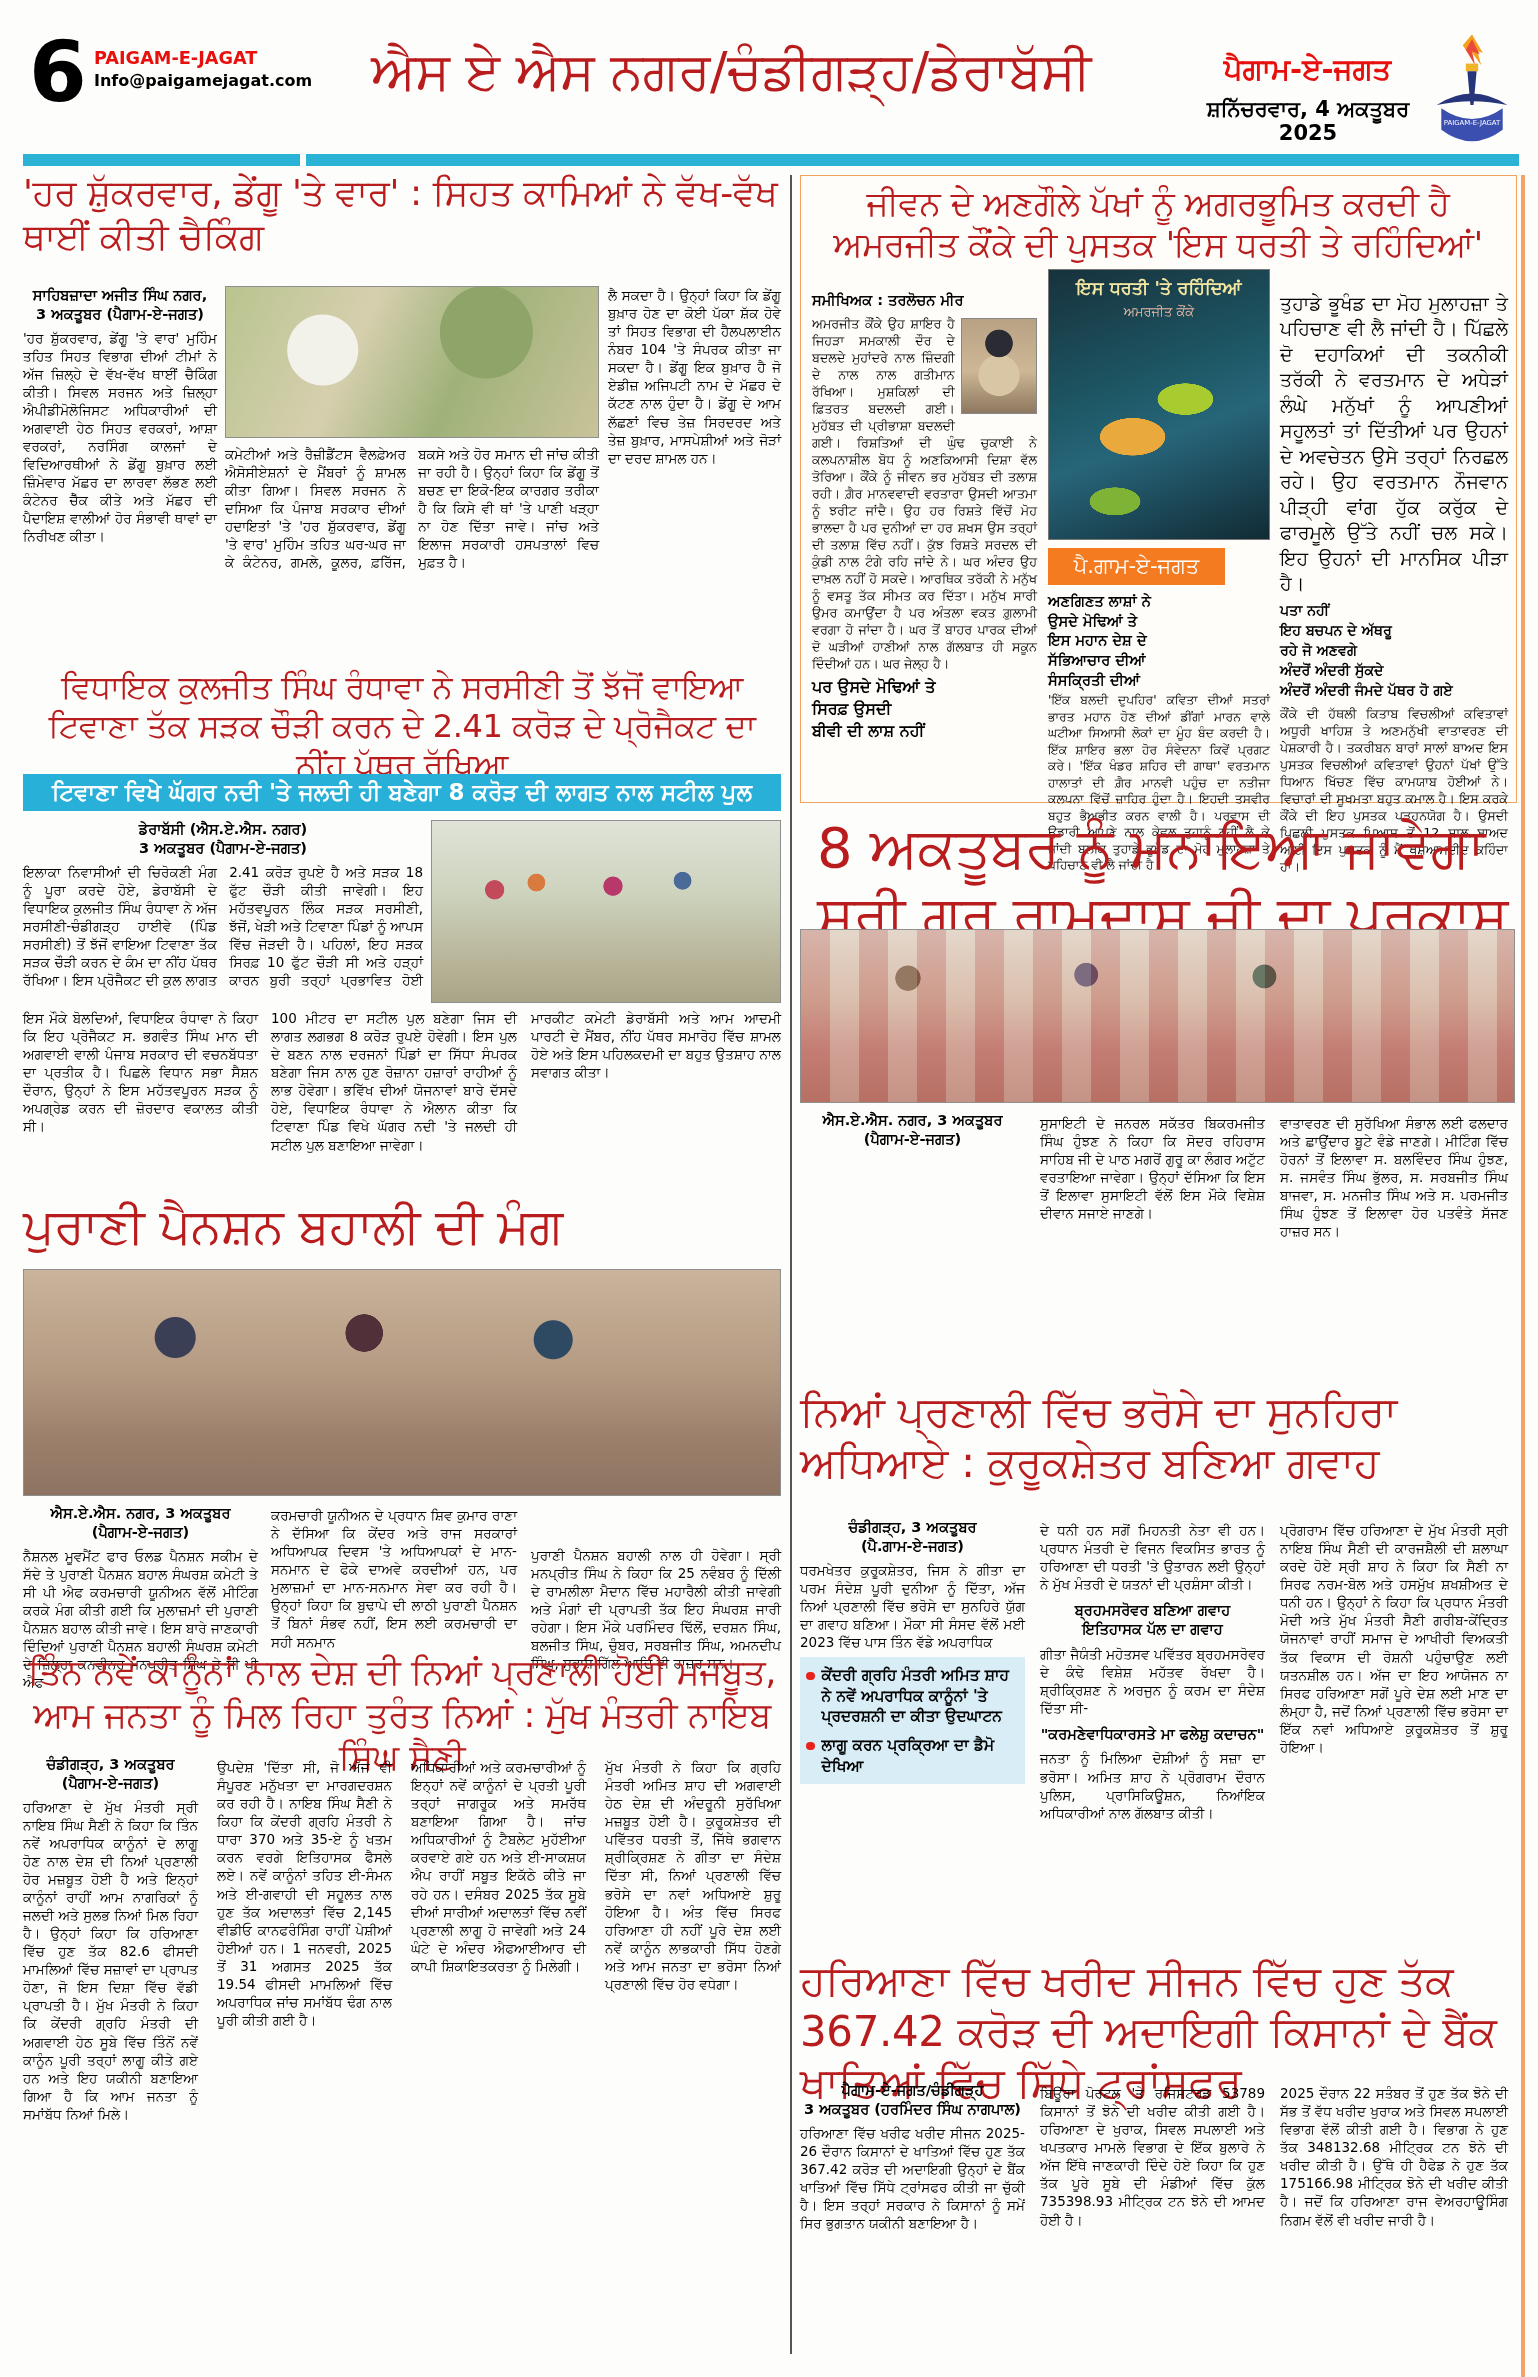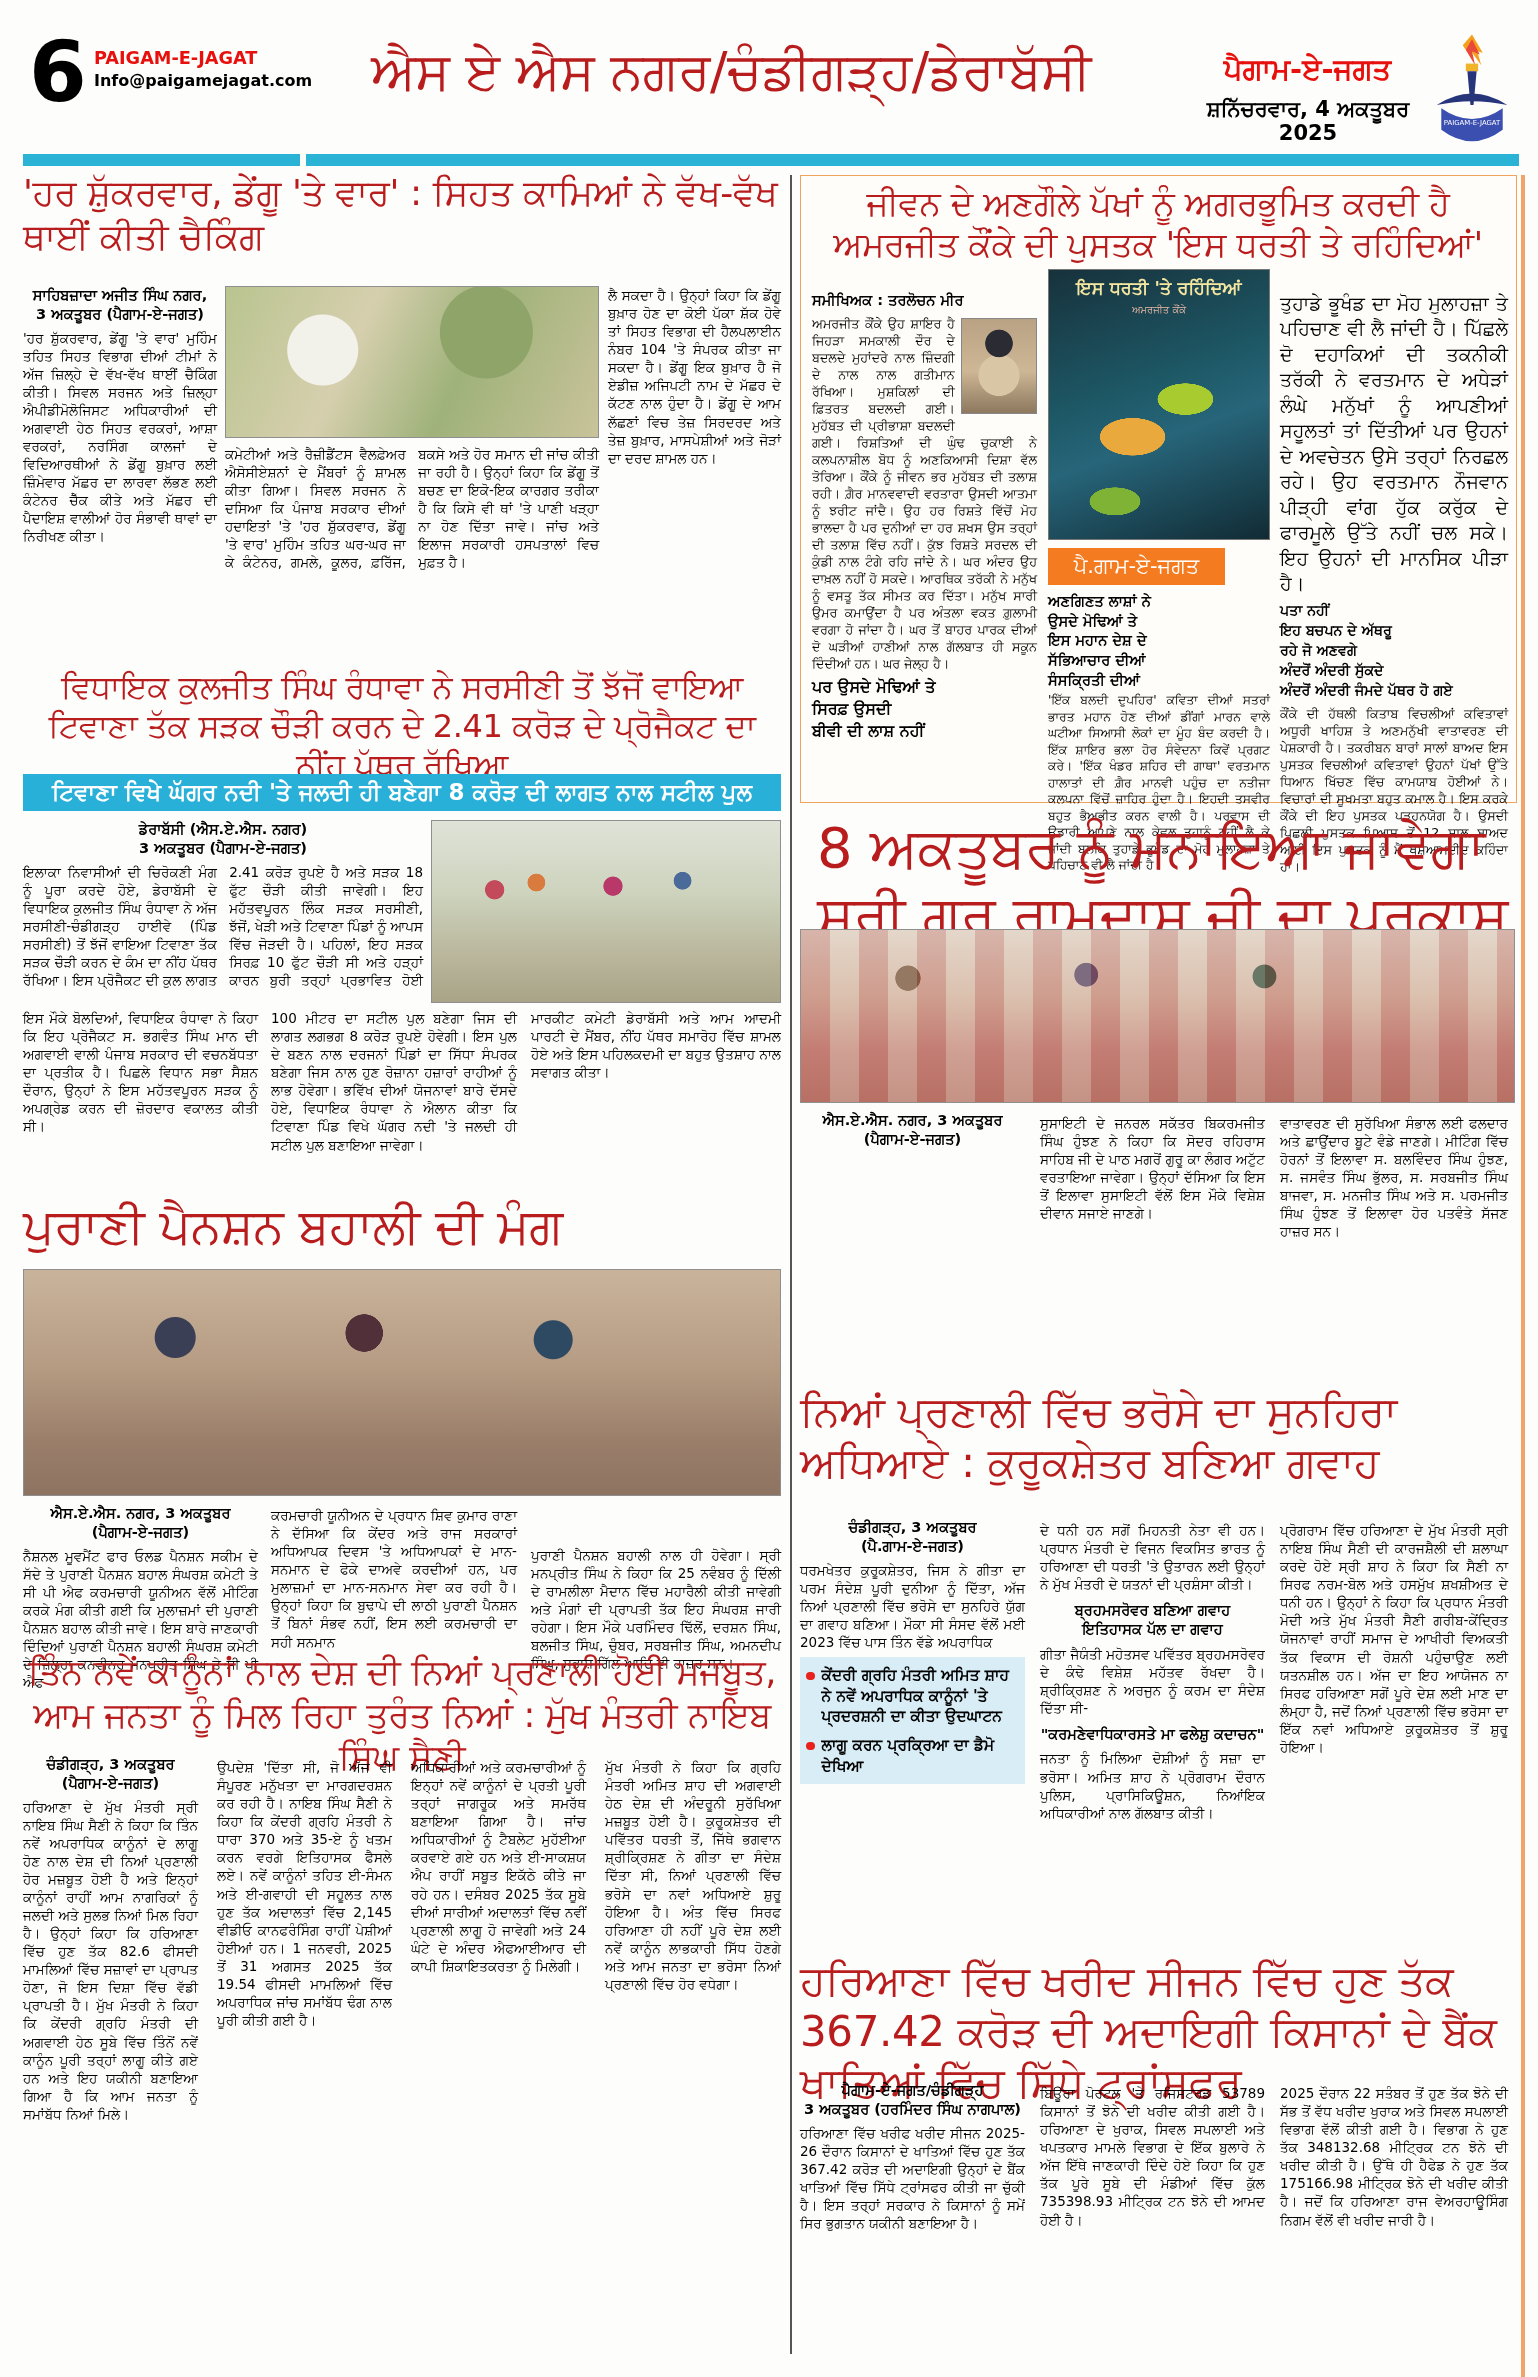--- a/index.html
+++ b/index.html
@@ -28,21 +28,21 @@
       radial-gradient(circle at 50% 26%, #2b2b33 0 17%, transparent 18%),
       radial-gradient(circle at 50% 60%, #d9c6a4 0 30%, transparent 31%),
       linear-gradient(#b9a284, #cdb795 55%, #8e785f);}
   .cover{position:relative;border:0.8px solid #777;
     background:
       radial-gradient(ellipse 54px 31px at 38% 62%, #e9a93c 0 60%, transparent 61%),
       radial-gradient(ellipse 46px 26px at 62% 48%, #a8cc2f 0 60%, transparent 61%),
       radial-gradient(ellipse 42px 23px at 30% 86%, #7fb335 0 60%, transparent 61%),
       linear-gradient(160deg,#17323c,#1e5a68 45%,#27657a 60%,#112b34);}
   .cover-title{position:absolute;top:7.7px;left:0;right:0;text-align:center;color:#f5e7a1;font-weight:bold;font-size:17.7px;}
-  .cover-author{position:absolute;top:34px;left:0;right:0;text-align:center;color:#e9b8a6;font-size:10px;}
+  .cover-author{position:absolute;top:34px;left:0;right:0;text-align:center;color:#e9b8a6;font-size:13px;}
   .badge{display:flex;align-items:center;justify-content:center;background:#f47b20;color:#fff;font-weight:normal;font-size:21px;}
   .brand-red{color:#e8100c;font-weight:bold;}
   .cols2{column-count:2;column-gap:12.3px;}
 </style>
 </head>
 <body>
 
 <div class="abs" style="left:0;top:0;width:1538px;height:169px;">
   <div class="abs" style="left:29px;top:31px;font-size:83px;font-weight:bold;line-height:1;">6</div>
   <div class="abs brand-red" style="left:94px;top:48px;font-size:17.7px;">PAIGAM-E-JAGAT</div>

